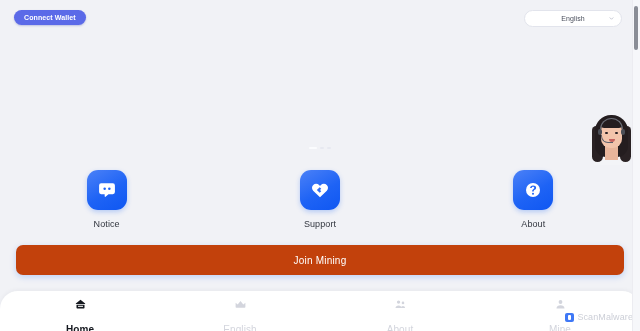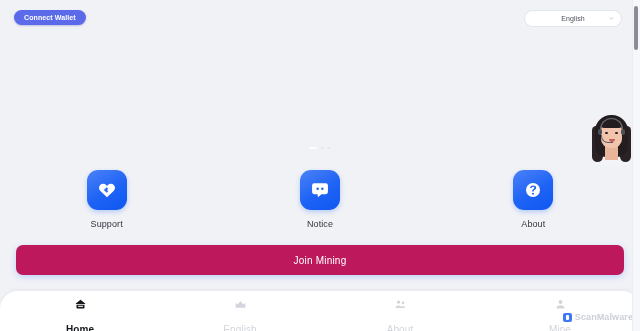--- a/index.html
+++ b/index.html
@@ -241,21 +241,21 @@
     letter-spacing: 0.1px;
   }
 
   
   .cta {
     position: absolute;
     left: 16px;
     top: 245px;
     width: 608px;
     height: 30px;
-    background: #be185d;
+    background: #c2410c;
     border-radius: 7px;
     display: flex;
     align-items: center;
     justify-content: center;
     color: #ffffff;
     font-size: 10px;
     letter-spacing: 0.2px;
     cursor: pointer;
     box-shadow: 0 2px 6px rgba(11,92,246,0.22);
   }
@@ -313,21 +313,21 @@
   .wm-logo::after {
     content: "";
     position: absolute;
     left: 3px; top: 2px;
     width: 3px; height: 5px;
     background: #ffffff;
     border-radius: 1px;
   }
   .wm-text {
     font-size: 9px;
-    font-weight: bold;
+    font-weight: normal;
     color: #c8cbd4;
     letter-spacing: 0.1px;
   }
 
   
   .scrollbar-track {
     position: absolute;
     right: 0; top: 0;
     width: 8px;
     height: 331px;
@@ -392,39 +392,39 @@
       </div>
     </div>
   </div>
 
   <div class="actions">
 
     <div class="action">
       <div class="action-tile">
         <span>
           <svg width="20" height="20" viewBox="0 0 24 24" fill="currentColor">
-            <path d="M12 20.6 3.8 12.9A4.9 4.9 0 0 1 10.9 6l1.1 1.1L13.1 6a4.9 4.9 0 0 1 7.1 6.9z"></path>
-            <path d="M11.6 8.6 8.2 12l3.4 3.4 1.9-1.9-1.5-1.5 1.5-1.5z" fill="#2f6df6"></path>
-          </svg>
-        </span>
-      </div>
-      <div class="action-label">Support</div>
-    </div>
-
-    <div class="action">
-      <div class="action-tile">
-        <span>
-          <svg width="20" height="20" viewBox="0 0 24 24" fill="currentColor">
             <path d="M5 4h14a2.5 2.5 0 0 1 2.5 2.5v8A2.5 2.5 0 0 1 19 17h-5.2l-3.6 3.1a.6.6 0 0 1-1-.46V17H5a2.5 2.5 0 0 1-2.5-2.5v-8A2.5 2.5 0 0 1 5 4z"></path>
             <circle cx="9.2" cy="10.4" r="1.5" fill="#1e63f5"></circle>
             <circle cx="14.8" cy="10.4" r="1.5" fill="#1e63f5"></circle>
           </svg>
         </span>
       </div>
       <div class="action-label">Notice</div>
+    </div>
+
+    <div class="action">
+      <div class="action-tile">
+        <span>
+          <svg width="20" height="20" viewBox="0 0 24 24" fill="currentColor">
+            <path d="M12 20.6 3.8 12.9A4.9 4.9 0 0 1 10.9 6l1.1 1.1L13.1 6a4.9 4.9 0 0 1 7.1 6.9z"></path>
+            <path d="M11.6 8.6 8.2 12l3.4 3.4 1.9-1.9-1.5-1.5 1.5-1.5z" fill="#2f6df6"></path>
+          </svg>
+        </span>
+      </div>
+      <div class="action-label">Support</div>
     </div>
 
     <div class="action">
       <div class="action-tile">
         <span>
           <svg width="20" height="20" viewBox="0 0 24 24">
             <circle cx="12" cy="12" r="8.4" fill="#ffffff"></circle>
             <path d="M12 6.6c-2 0-3.3 1.2-3.5 2.9h1.9c.1-.8.7-1.3 1.6-1.3.9 0 1.5.5 1.5 1.2 0 .7-.3 1-1.2 1.6-1 .7-1.4 1.3-1.3 2.4v.4h1.9v-.3c0-.7.3-1.1 1.2-1.7 1-.7 1.6-1.4 1.6-2.6 0-1.6-1.4-2.6-3.7-2.6z" fill="#1e63f5"></path>
             <circle cx="12" cy="16.5" r="1.2" fill="#1e63f5"></circle>
           </svg>

